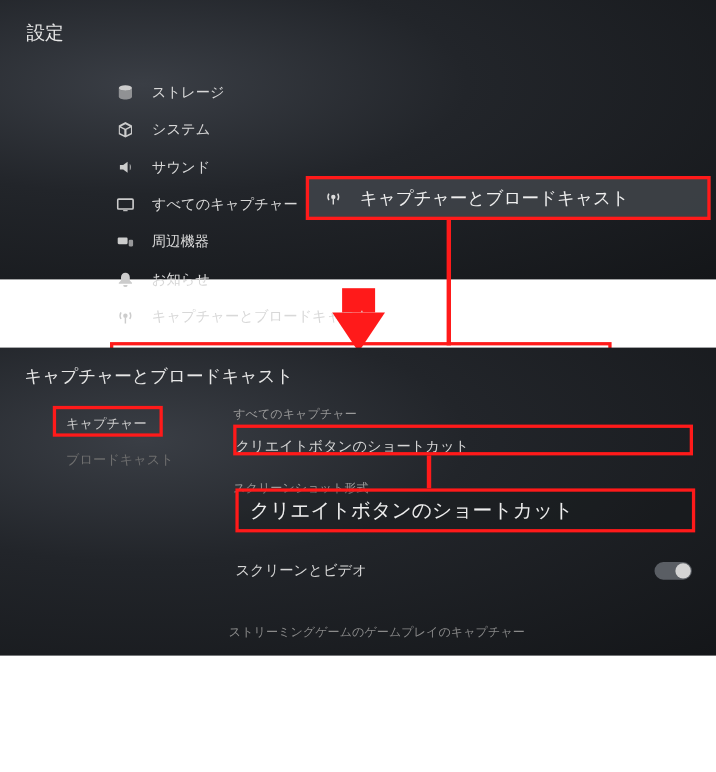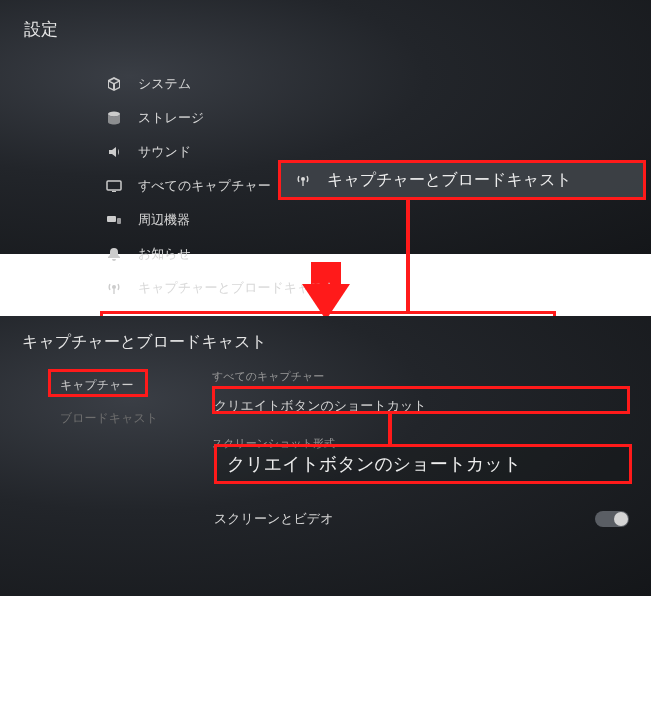--- a/index.html
+++ b/index.html
@@ -150,34 +150,34 @@
 </head>
 <body>
 
 <div class="panel panel-top">
   <div class="title">設定</div>
   <div class="menu-list">
 
     <div class="menu-item">
       <span class="menu-icon">
           <svg viewBox="0 0 16 16">
-            <path d="M8 1l6 3v8l-6 3-6-3V4l6-3zm0 2L4 5l4 2 4-2-4-2zm-5 3v5l4 2V8L3 6zm10 0l-4 2v5l4-2V6z"></path>
-          </svg>
-        </span>
-      <span>システム</span>
-    </div>
-
-    <div class="menu-item">
-      <span class="menu-icon">
-          <svg viewBox="0 0 16 16">
             <ellipse cx="8" cy="4" rx="6" ry="2.5"></ellipse>
             <path d="M2 4v8c0 1.4 2.7 2.5 6 2.5s6-1.1 6-2.5V4c0 1.4-2.7 2.5-6 2.5S2 5.4 2 4z" fill-opacity="0.6"></path>
           </svg>
         </span>
       <span>ストレージ</span>
+    </div>
+
+    <div class="menu-item">
+      <span class="menu-icon">
+          <svg viewBox="0 0 16 16">
+            <path d="M8 1l6 3v8l-6 3-6-3V4l6-3zm0 2L4 5l4 2 4-2-4-2zm-5 3v5l4 2V8L3 6zm10 0l-4 2v5l4-2V6z"></path>
+          </svg>
+        </span>
+      <span>システム</span>
     </div>
 
     <div class="menu-item">
       <span class="menu-icon">
           <svg viewBox="0 0 16 16">
             <path d="M3 6v4h3l4 3V3L6 6H3zm9 -1c1.2 1 1.2 5 0 6v-6z"></path>
           </svg>
         </span>
       <span>サウンド</span>
     </div>
@@ -260,20 +260,21 @@
 
       <div style="height:46px"></div>
 
       <div class="sect-row">
         <span>スクリーンとビデオ</span>
         <span class="toggle"></span>
       </div>
     </div>
   </div>
 
+  <div class="footer-label">ストリーミングゲームのゲームプレイのキャプチャー</div>
 
   <div class="highlight-box hl-subnav"></div>
   <div class="highlight-box hl-row1"></div>
   <div class="connector conn2"></div>
   <div class="highlight-box hl-big">
     <span class="hl-big-text">クリエイトボタンのショートカット</span>
   </div>
 </div>
 
 </body></html>

